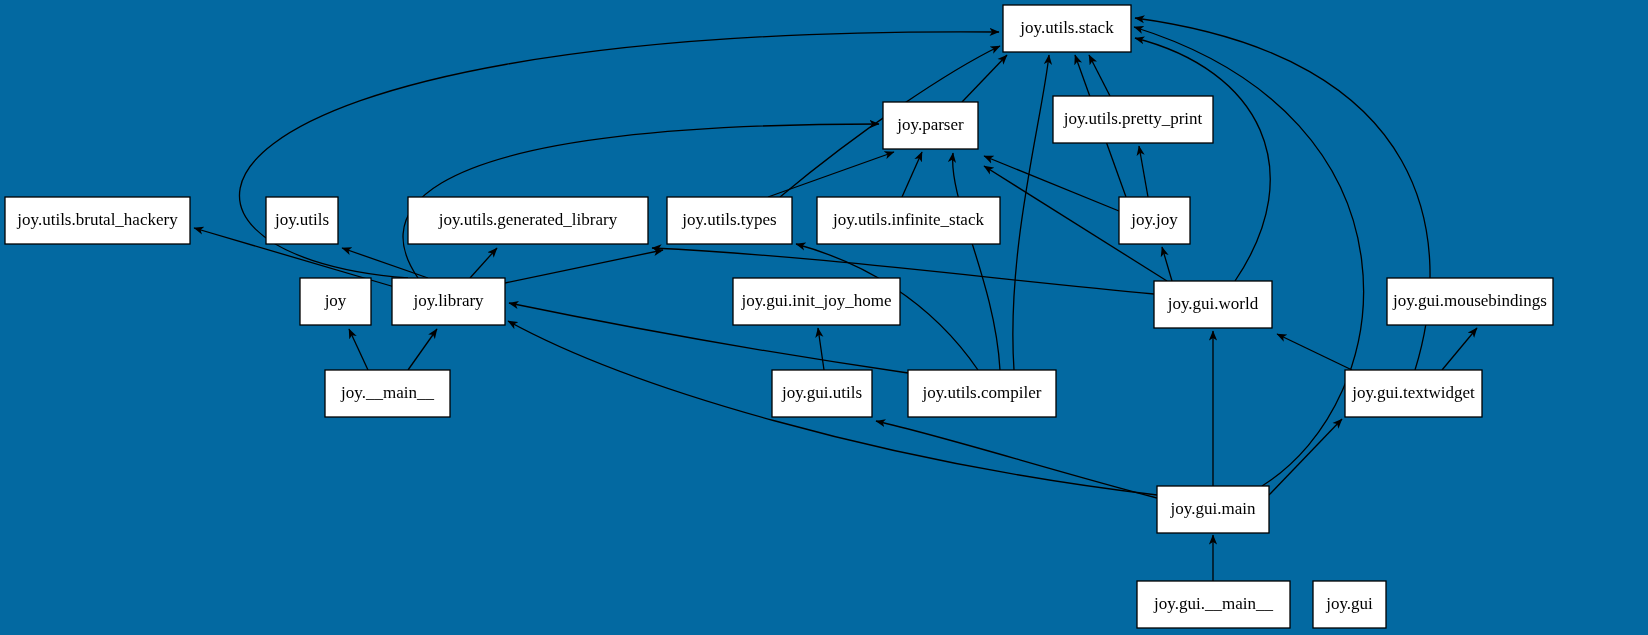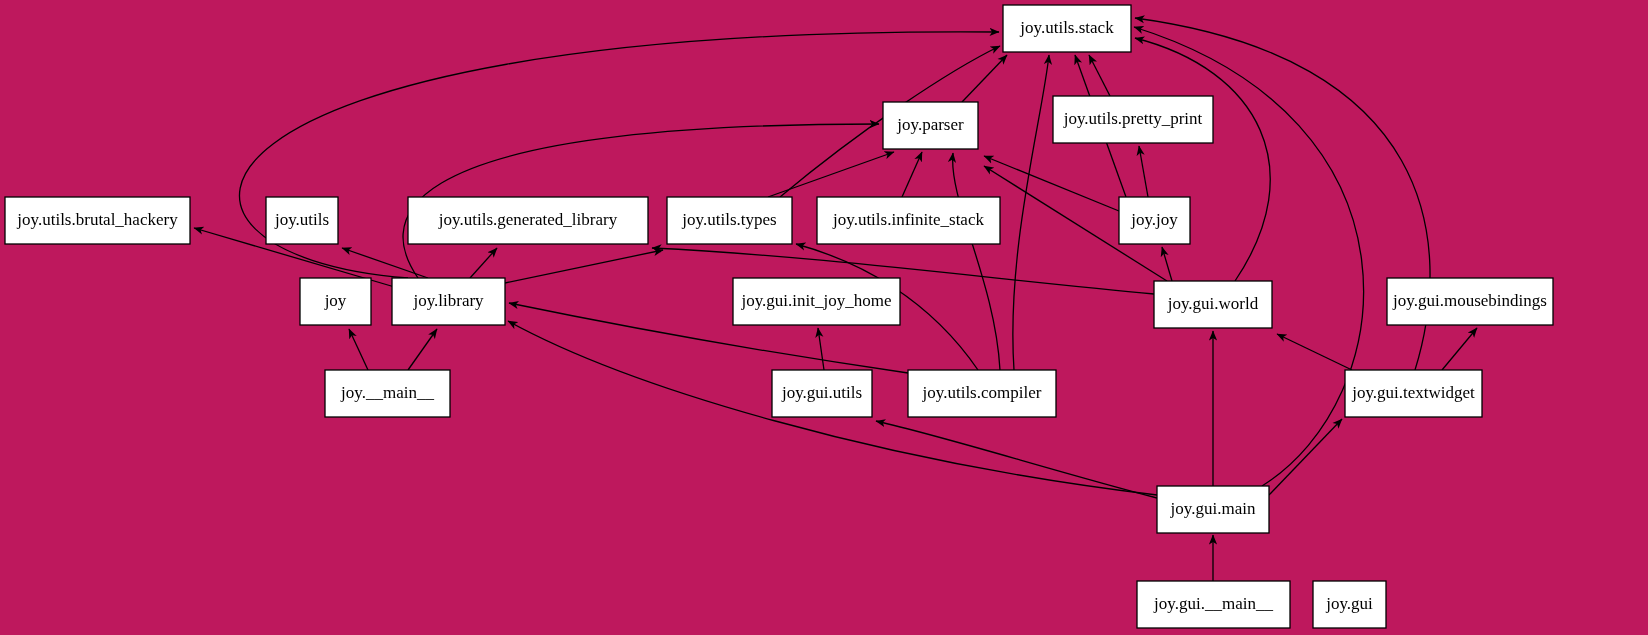--- a/index.html
+++ b/index.html
@@ -1,16 +1,16 @@
 <!DOCTYPE html>
 <html><head>
 <meta charset="utf-8">
 <style>
   html,body{margin:0;padding:0;background:#ffffff;}
-  #canvas-wrap{position:relative;width:1648px;height:635px;background:#be185d;overflow:hidden;}
+  #canvas-wrap{position:relative;width:1648px;height:635px;background:#0369a1;overflow:hidden;}
   svg{display:block;}
   .node-box{fill:#ffffff;stroke:#000000;stroke-width:1.3px;}
   .node-label{font-family:"Liberation Serif","DejaVu Serif",serif;font-size:17px;fill:#000000;
     text-anchor:middle;dominant-baseline:middle;}
   .edge-path{fill:none;stroke:#000000;stroke-width:1.3px;}
 </style>
 </head>
 <body>
 
 <div id="canvas-wrap">

